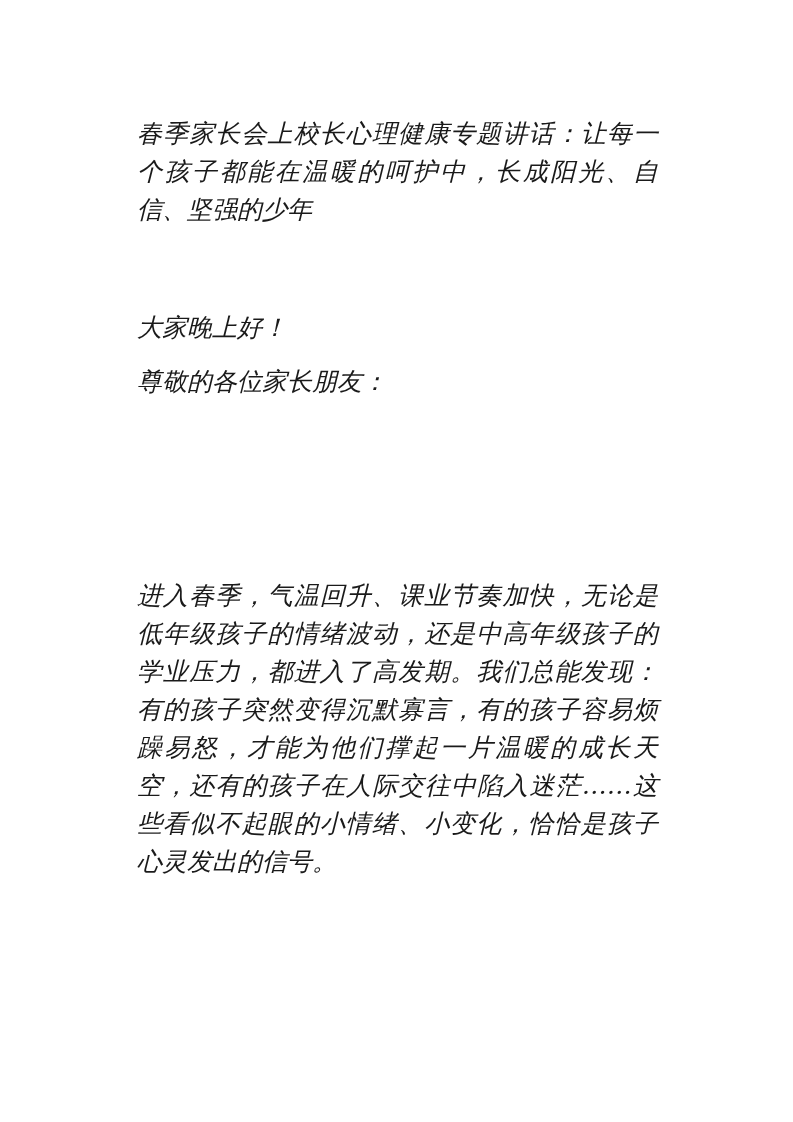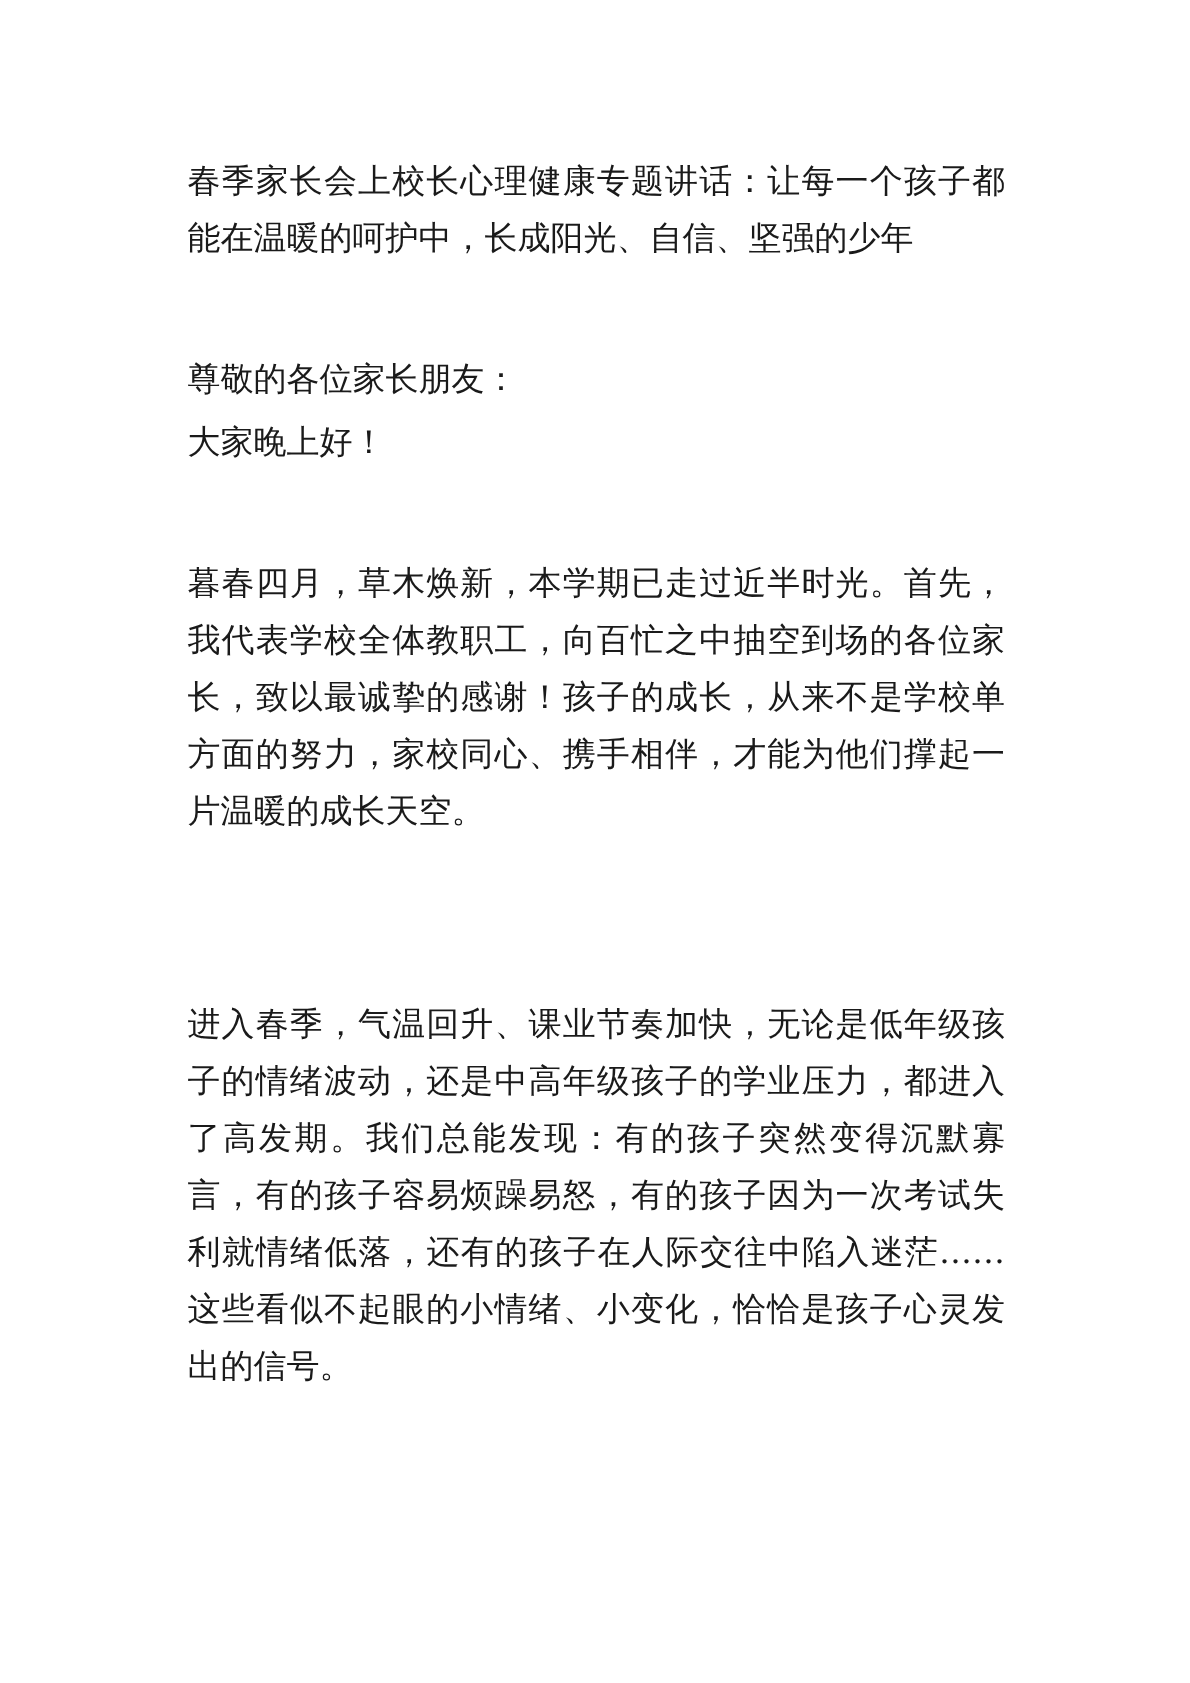--- a/index.html
+++ b/index.html
@@ -15,38 +15,38 @@
       font-family: "DejaVu Serif", "Liberation Serif", serif;
       color: #1a1a1a;
     }
     .page {
       position: absolute;
       left: 121px;
       top: 99px;
       width: 553px;
     }
     .p {
-      margin: 4px;
-      font-size: 22px;
+      margin: 16px;
+      font-size: 25px;
       line-height: 38px;
       letter-spacing: 0px;
       text-align: justify;
       word-break: break-all;
+      font-style: italic;
     }
     .gap {
       height: 48px;
     }
   </style>
 </head>
 <body>
 
 <div class="page">
   <p class="p">春季家长会上校长心理健康专题讲话：让每一个孩子都能在温暖的呵护中，长成阳光、自信、坚强的少年</p>
   <div class="gap"></div>
+  <p class="p">大家晚上好！</p>
   <p class="p">尊敬的各位家长朋友：</p>
-  <p class="p">大家晚上好！</p>
-  <div class="gap"></div>
-  <p class="p">暮春四月，草木焕新，本学期已走过近半时光。首先，我代表学校全体教职工，向百忙之中抽空到场的各位家长，致以最诚挚的感谢！孩子的成长，从来不是学校单方面的努力，家校同心、携手相伴，才能为他们撑起一片温暖的成长天空。</p>
   <div class="gap"></div>
   <div class="gap"></div>
-  <p class="p">进入春季，气温回升、课业节奏加快，无论是低年级孩子的情绪波动，还是中高年级孩子的学业压力，都进入了高发期。我们总能发现：有的孩子突然变得沉默寡言，有的孩子容易烦躁易怒，有的孩子因为一次考试失利就情绪低落，还有的孩子在人际交往中陷入迷茫……这些看似不起眼的小情绪、小变化，恰恰是孩子心灵发出的信号。</p>
+  <div class="gap"></div>
+  <p class="p">进入春季，气温回升、课业节奏加快，无论是低年级孩子的情绪波动，还是中高年级孩子的学业压力，都进入了高发期。我们总能发现：有的孩子突然变得沉默寡言，有的孩子容易烦躁易怒，才能为他们撑起一片温暖的成长天空，还有的孩子在人际交往中陷入迷茫……这些看似不起眼的小情绪、小变化，恰恰是孩子心灵发出的信号。</p>
   <div class="gap"></div>
 </div>
 
 </body></html>

